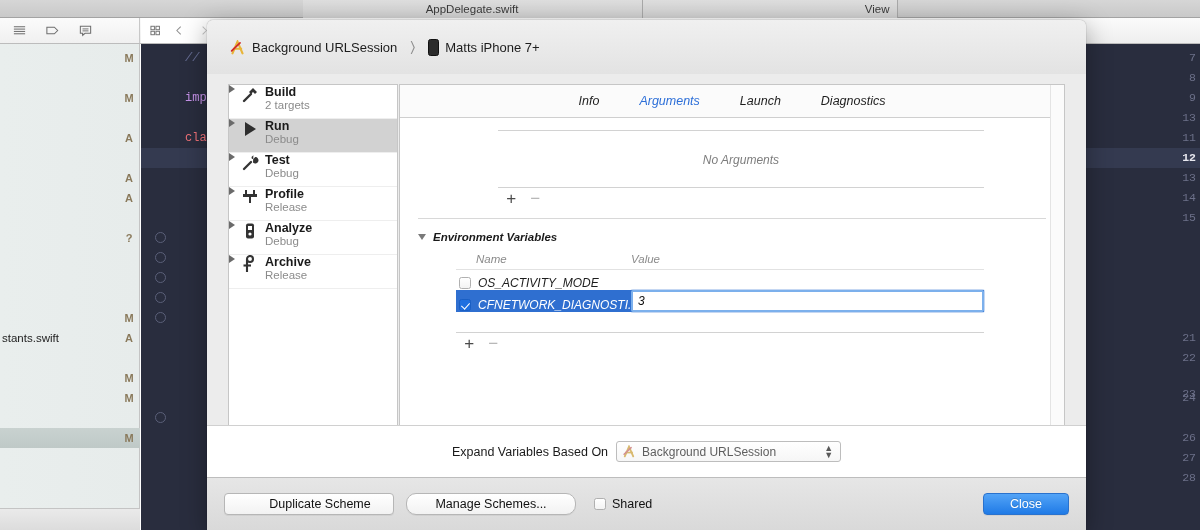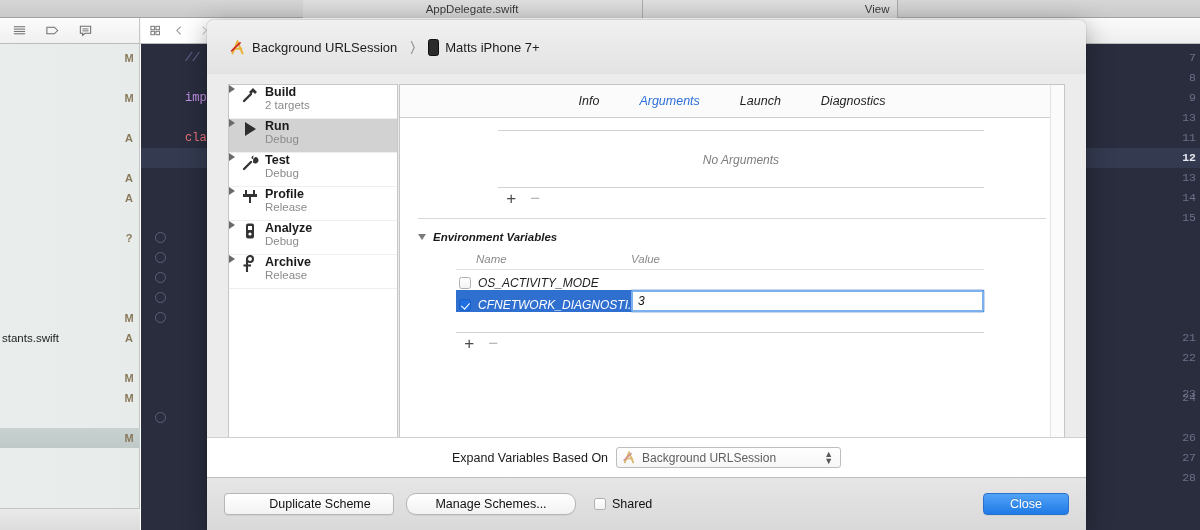--- a/index.html
+++ b/index.html
@@ -158,21 +158,21 @@
     border-radius: 2px; height: 22px; line-height: 18px; padding-left: 5px;
     box-shadow: 0 0 0 1px rgba(47,111,208,.28); }
   .cb { width: 12px; height: 12px; border: 1px solid #b0b0b0; border-radius: 2.5px;
     background: linear-gradient(#ffffff,#f3f3f3); flex: none; }
   .cb.checked { background: #1f6fe0; border-color: #1a5fc4; position: relative; }
   .cb.checked::after { content: ""; position: absolute; left: 3px; top: 0.5px;
     width: 4px; height: 7px; border: solid #fff; border-width: 0 1.6px 1.6px 0;
     transform: rotate(42deg); }
 
   .sheet-footer-row {
-    position: absolute; left: 0; bottom: 0; width: 879px; height: 40px;
+    position: absolute; left: 0; bottom: 0; width: 879px; height: 52px;
     background: #ffffff; border-top: 1px solid #d0d0d0;
     display: flex; align-items: center; justify-content: center; gap: 8px;
   }
   .exp-label { font-size: 12.5px; color: #1a1a1a; }
   .popup {
     width: 225px; height: 21px; border: 1px solid #bdbdbd; border-radius: 3px;
     background: linear-gradient(#ffffff,#f6f6f6);
     display: flex; align-items: center; gap: 6px; padding: 0 5px;
     font-size: 12px; color: #5e5e5e; position: relative;
   }

